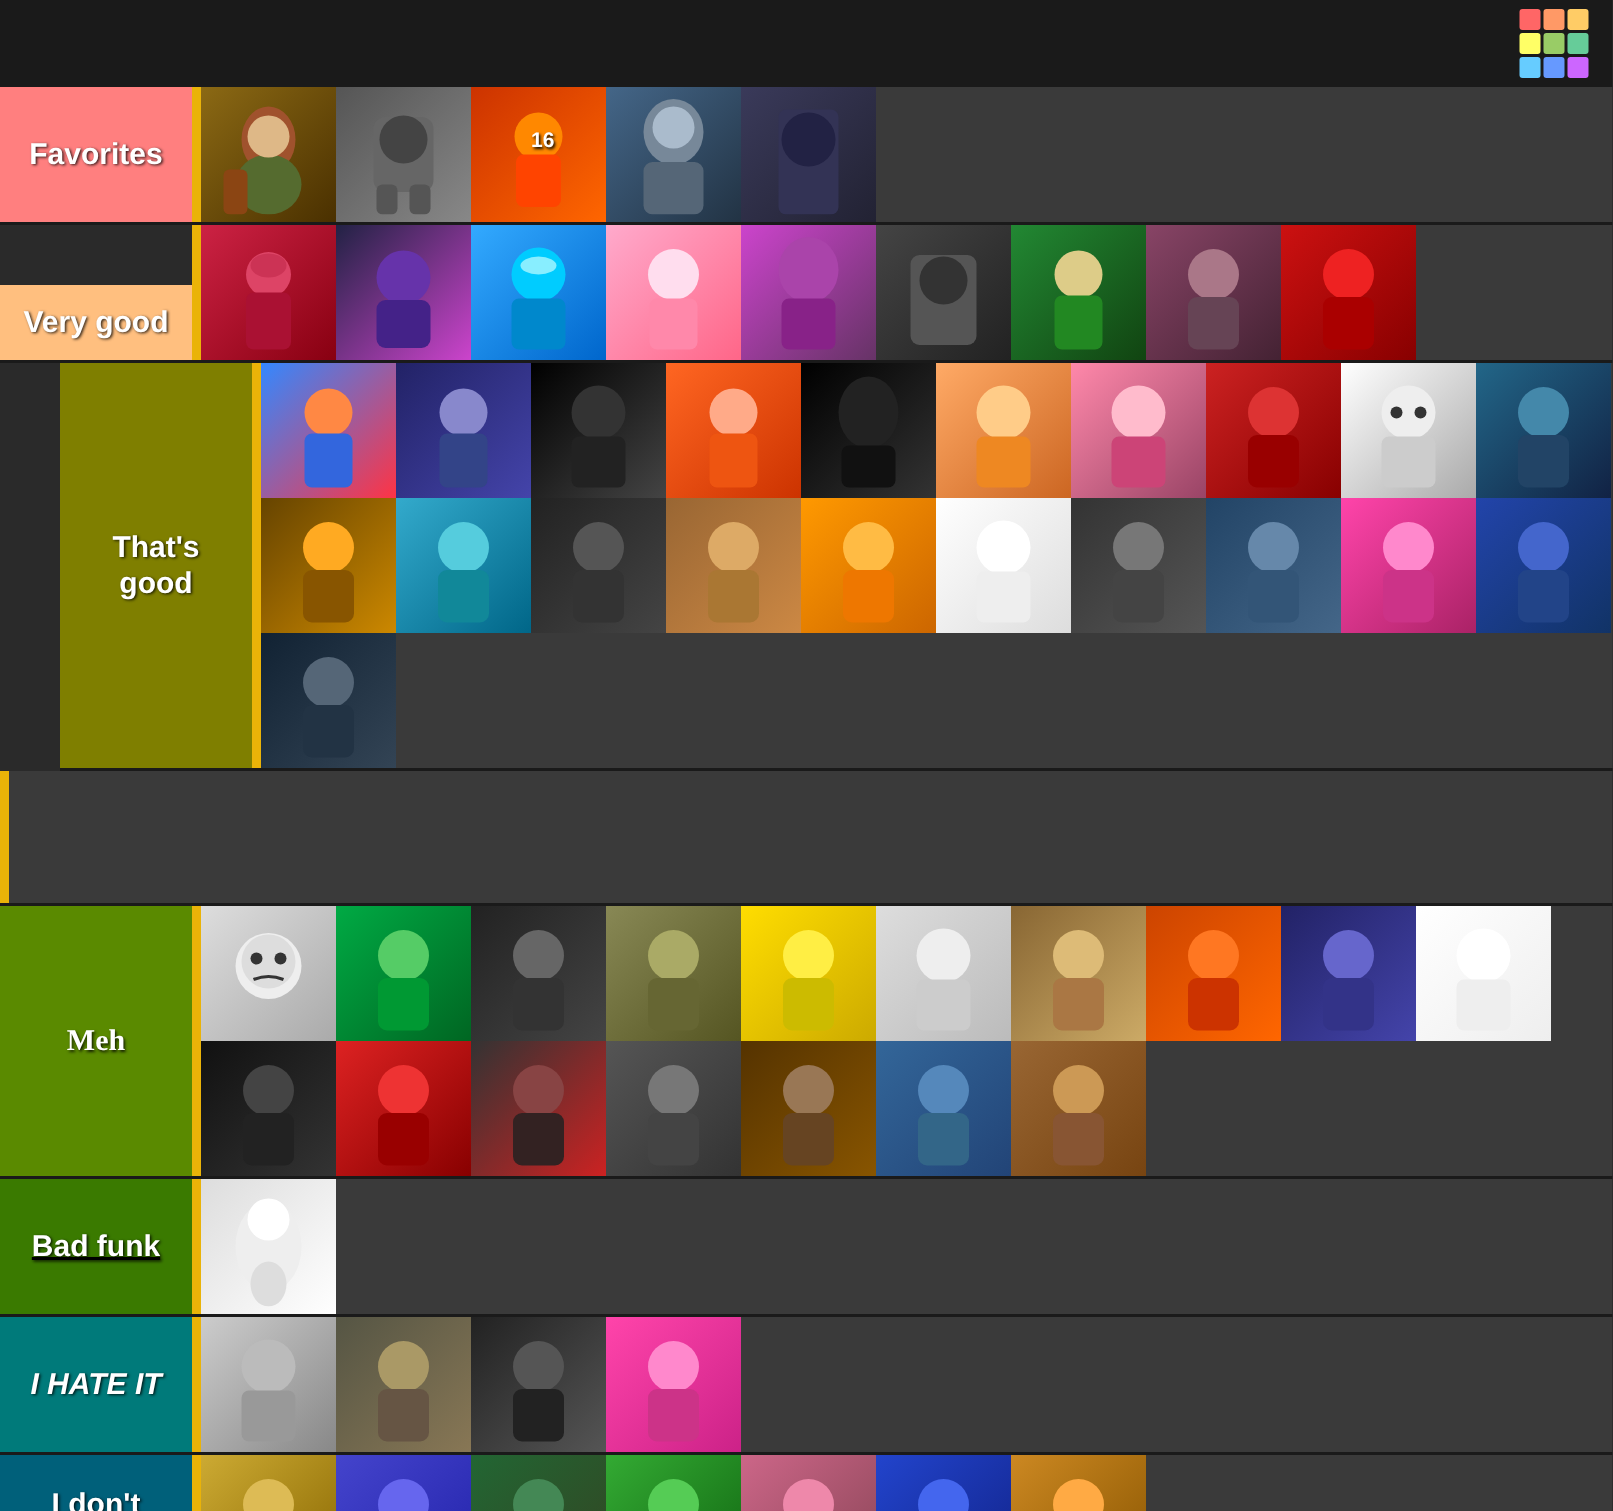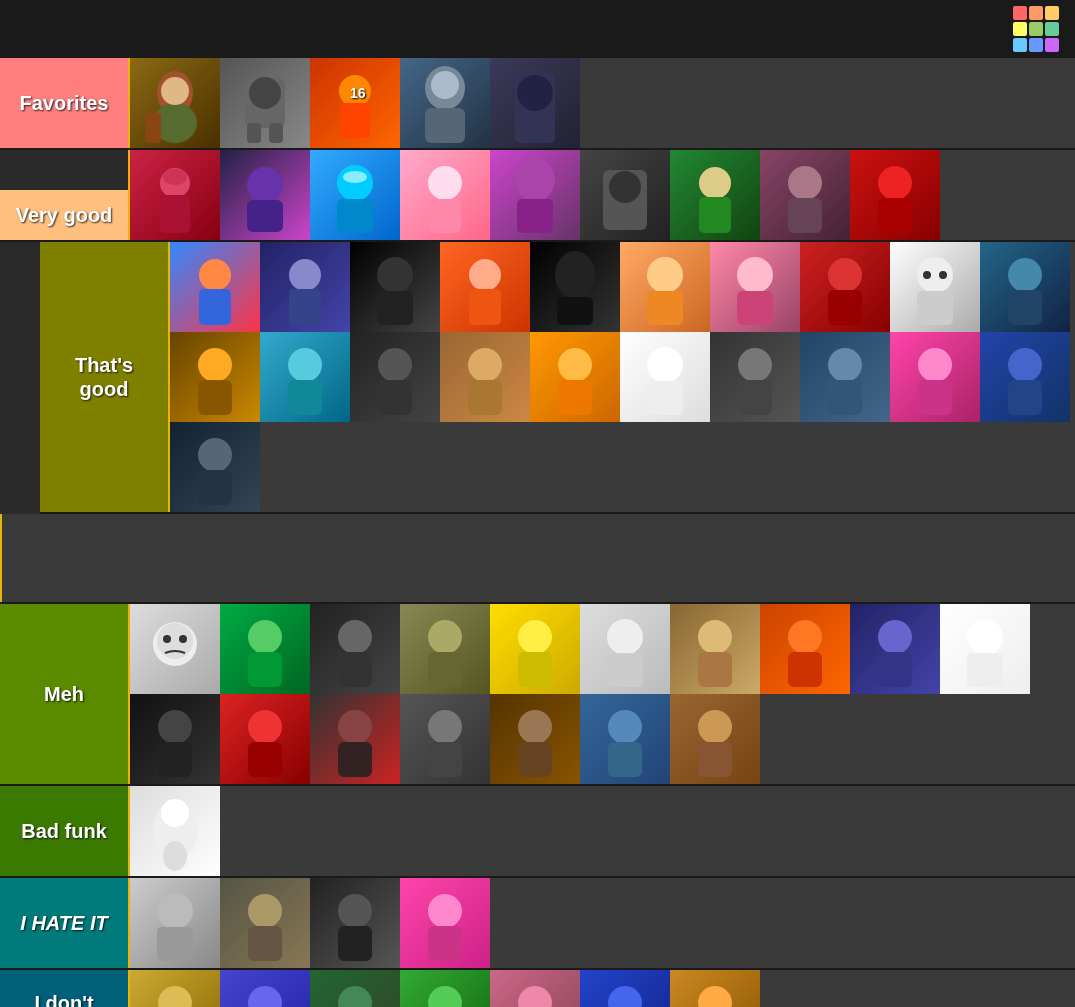--- a/index.html
+++ b/index.html
@@ -28,21 +28,21 @@
       padding: 8px;
       text-shadow: 1px 1px 2px rgba(0,0,0,0.8);
       word-break: break-word;
       line-height: 1.2;
     }
     .tier-content {
       flex: 1;
       display: flex;
       flex-wrap: wrap;
       background: #3a3a3a;
-      border-left: 2px solid #eab308;
+      border-left: 6px solid #eab308;
       align-content: flex-start;
     }
 
     
     .tier-favorites { background-color: #ff7f7f; }
 
     
     .header {
       background: #1a1a1a;
       display: flex;
@@ -353,21 +353,21 @@
           </svg>
       </div>
     </div>
   </div>
 
   <div class="tier-row" style="min-height:90px;">
     <div class="tier-content">
     </div>
   </div>
 
-  <div class="tier-row" style="min-height:180px;">
+  <div class="tier-row" style="min-height:180px;font-family:Liberation Serif, serif;">
     <div class="tier-label" style="background:#5a8a00;">
       <span>Meh</span>
     </div>
     <div class="tier-content">
       <div class="char-svg-wrapper" style="background:linear-gradient(135deg,#dddddd,#aaaaaa);">
         <svg width="80" height="80" viewBox="0 0 80 80">
             <circle cx="40" cy="35" r="22" fill="#eeeeee"></circle>
             <circle cx="40" cy="32" r="18" fill="#dddddd"></circle>
             <circle cx="32" cy="30" r="4" fill="#333"></circle>
             <circle cx="48" cy="30" r="4" fill="#333"></circle>
@@ -466,21 +466,21 @@
       </div>
       <div class="char-svg-wrapper" style="background:linear-gradient(135deg,#996633,#774411);">
         <svg width="80" height="80" viewBox="0 0 80 80">
             <circle cx="40" cy="28" r="17" fill="#cc9955"></circle>
             <rect x="23" y="43" width="34" height="35" rx="6" fill="#885533"></rect>
           </svg>
       </div>
     </div>
   </div>
 
-  <div class="tier-row" style="min-height:90px;">
+  <div class="tier-row" style="min-height:90px;text-decoration:underline;">
     <div class="tier-label" style="background:#3a7a00;">
       <span>Bad funk</span>
     </div>
     <div class="tier-content">
       <div class="char-svg-wrapper" style="background:linear-gradient(135deg,#dddddd,#ffffff);">
         <svg width="80" height="80" viewBox="0 0 80 80">
             <ellipse cx="40" cy="40" rx="22" ry="30" fill="#eeeeee"></ellipse>
             <circle cx="40" cy="22" r="14" fill="#ffffff"></circle>
             <ellipse cx="40" cy="65" rx="12" ry="15" fill="#dddddd"></ellipse>
           </svg>

